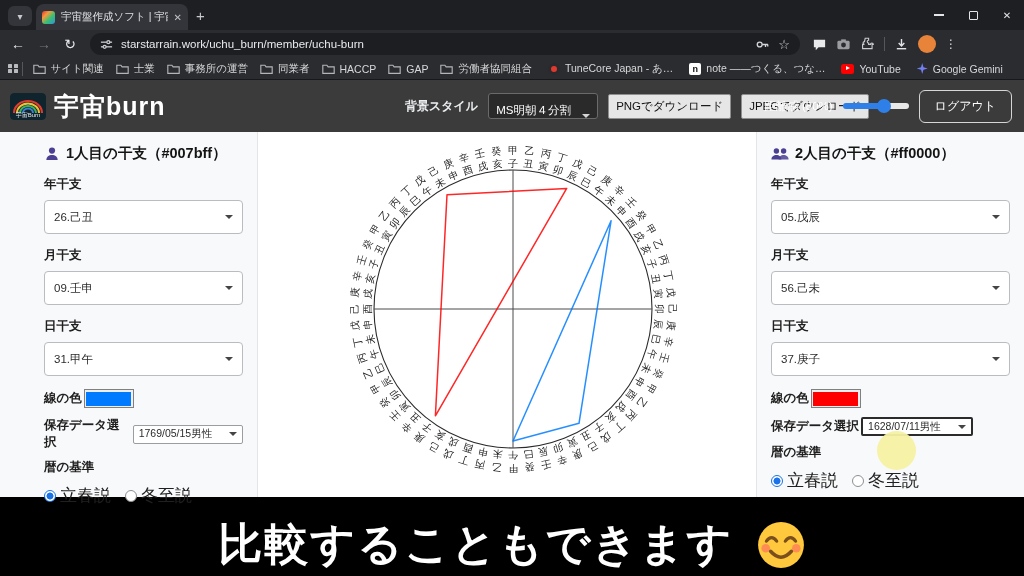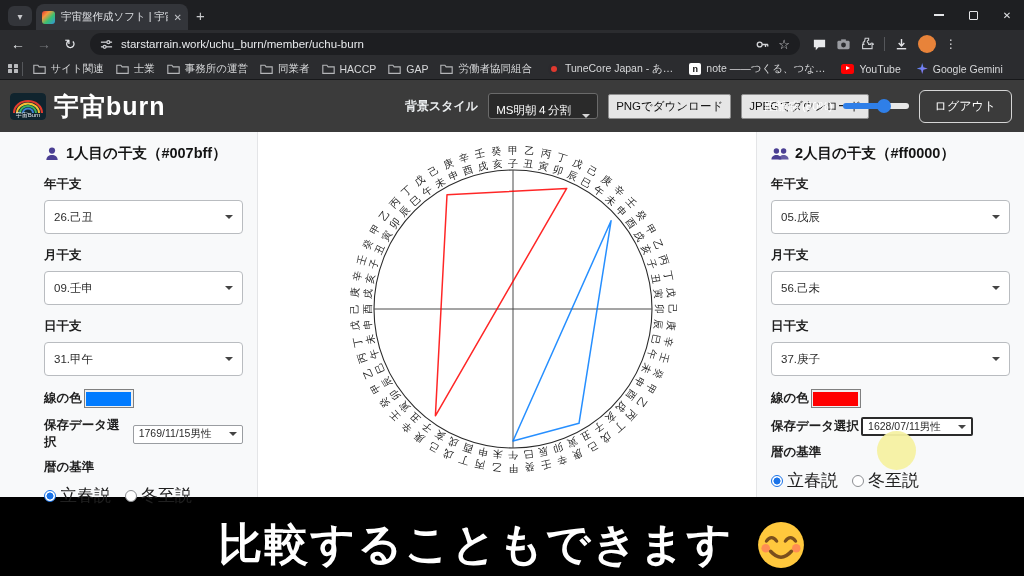--- a/index.html
+++ b/index.html
@@ -307,21 +307,21 @@
       </div>
       <div class="inrow" style="margin-top:13px;">
         <span class="flabel">線の色</span>
         <span class="swatch">
             <i style="background: rgb(0, 123, 255);"></i>
           </span>
       </div>
       <div class="inrow">
         <span class="flabel">保存データ選択</span>
         <div class="selbox small">
-          <span>1769/11/15男性</span>
+          <span>1769/05/15男性</span>
             <i class="chev-dk"></i>
         </div>
       </div>
       <div class="flabel" style="margin-top:8px;">暦の基準</div>
       <div class="radiorow">
         <span class="radio checked"></span>
         <span>立春説</span>
         <span class="gap"></span>
         <span class="radio"></span>
         <span>冬至説</span>

